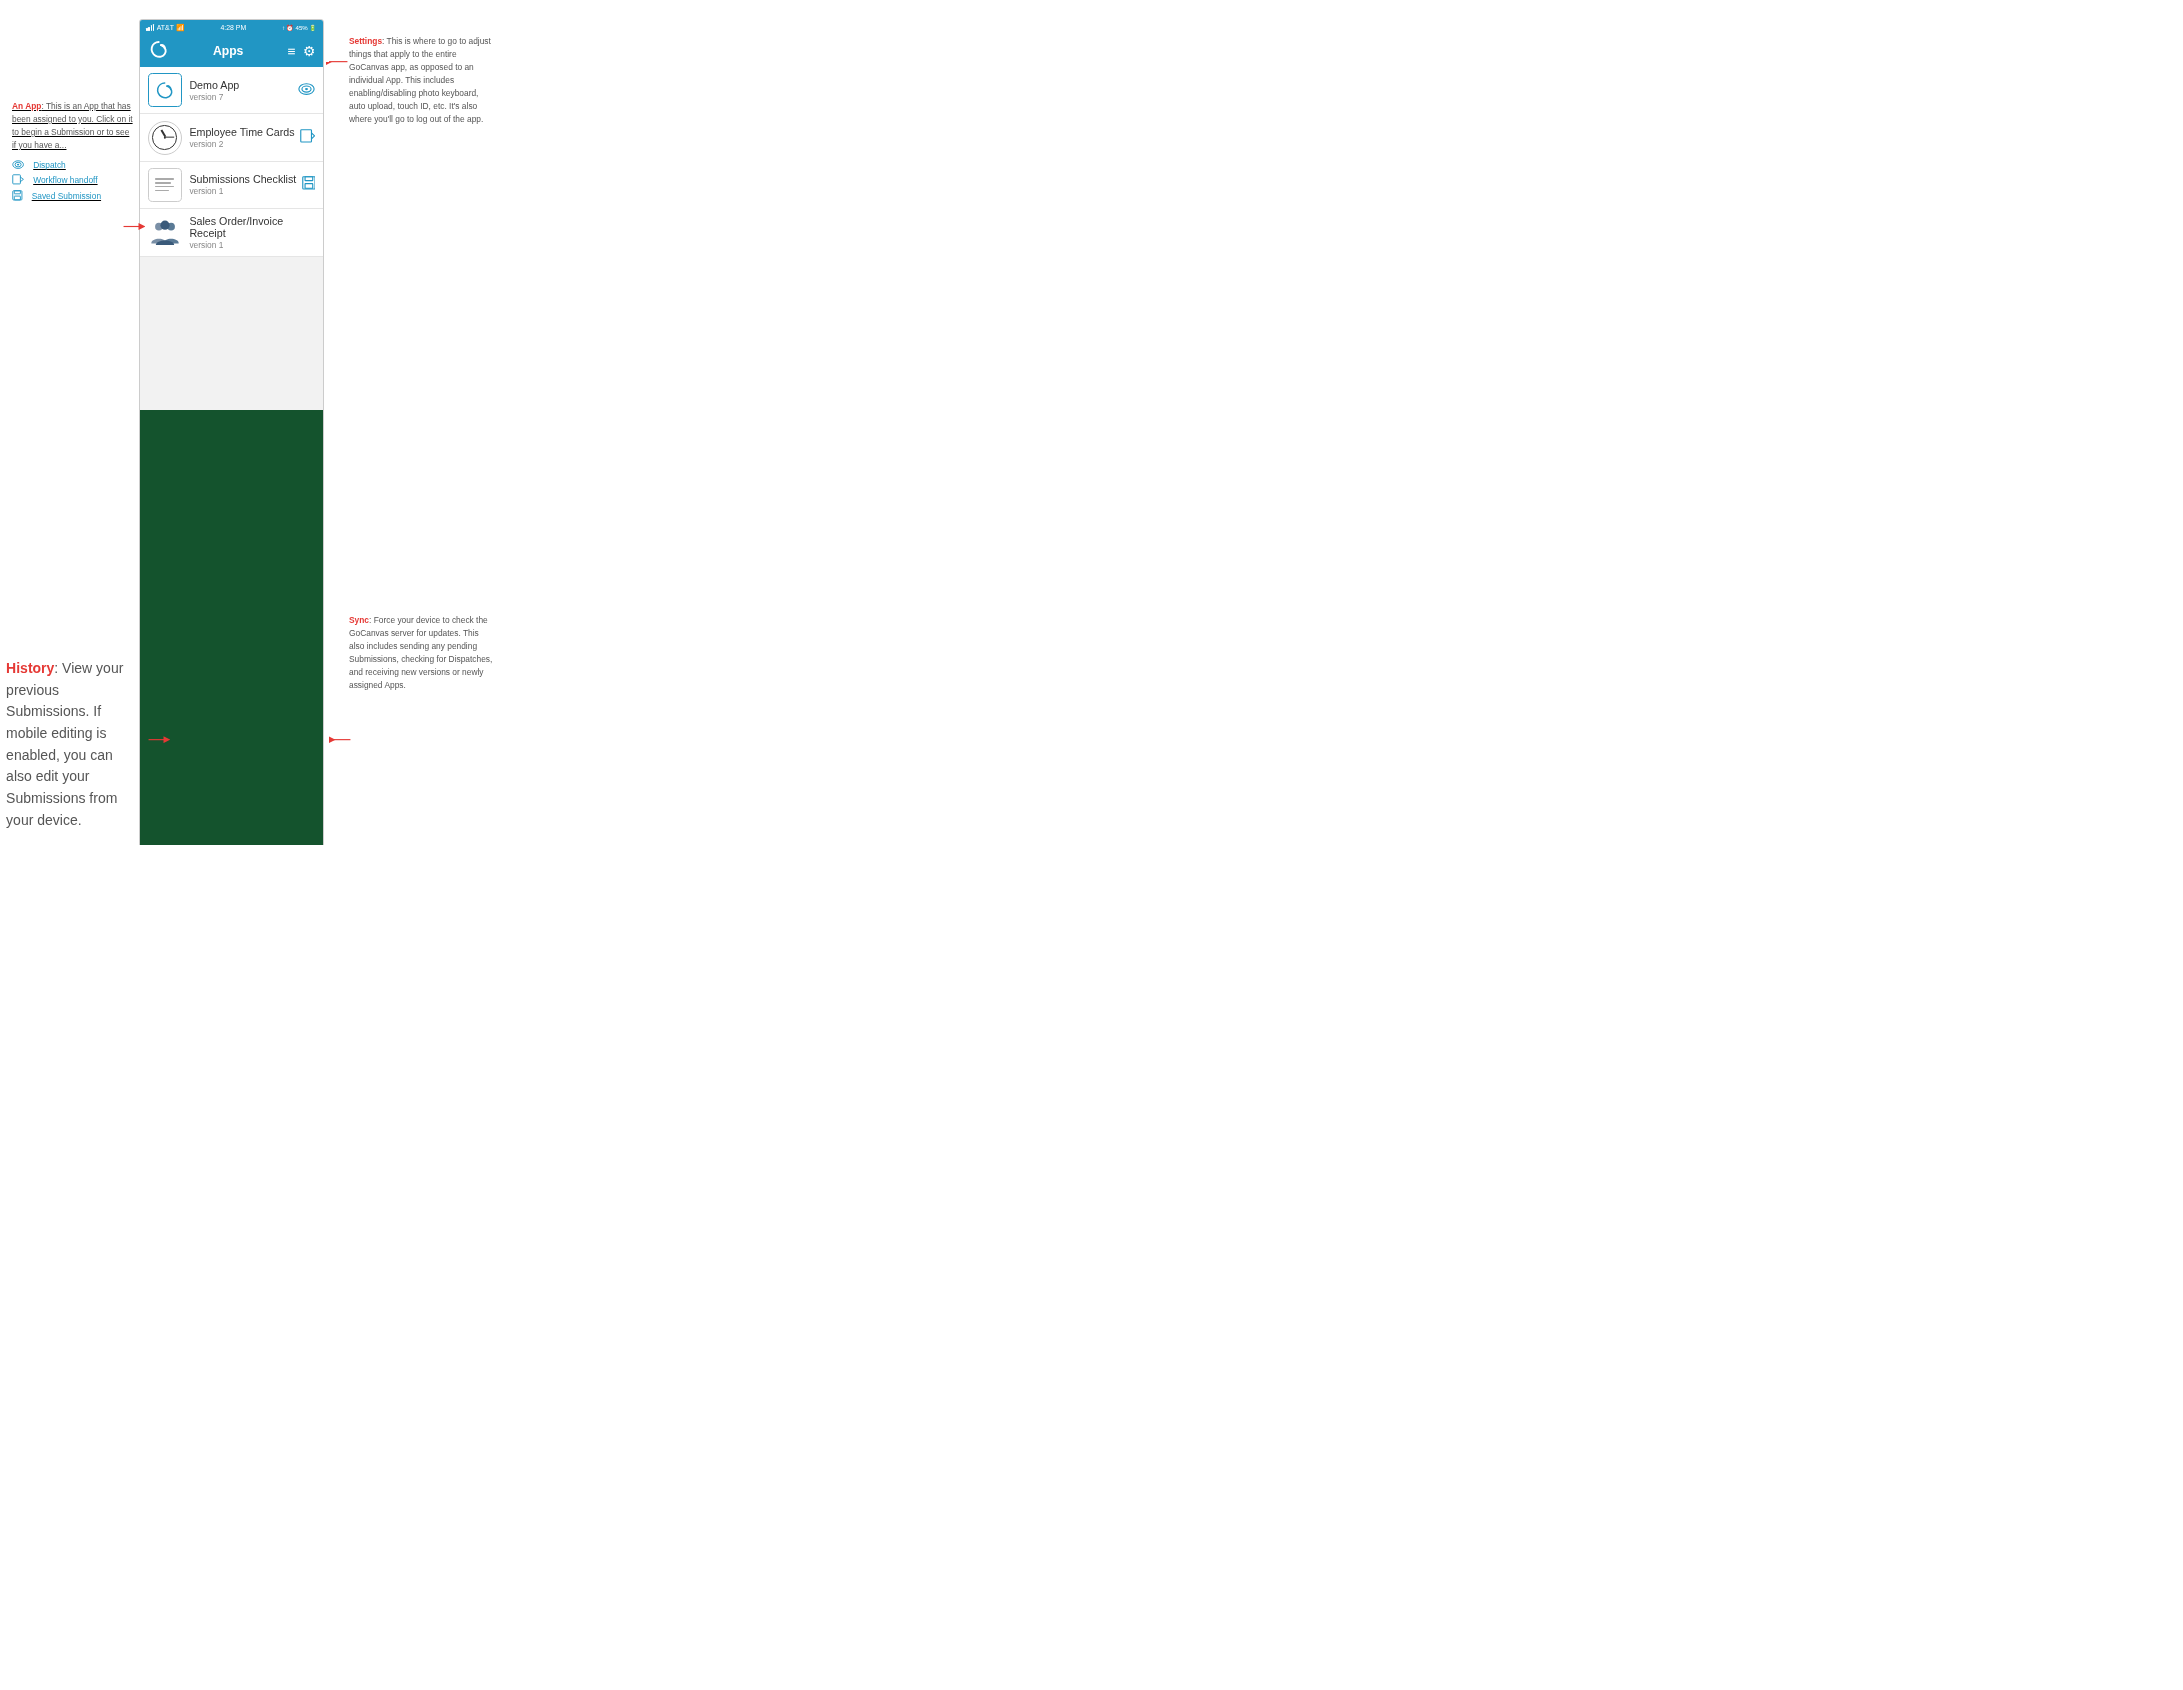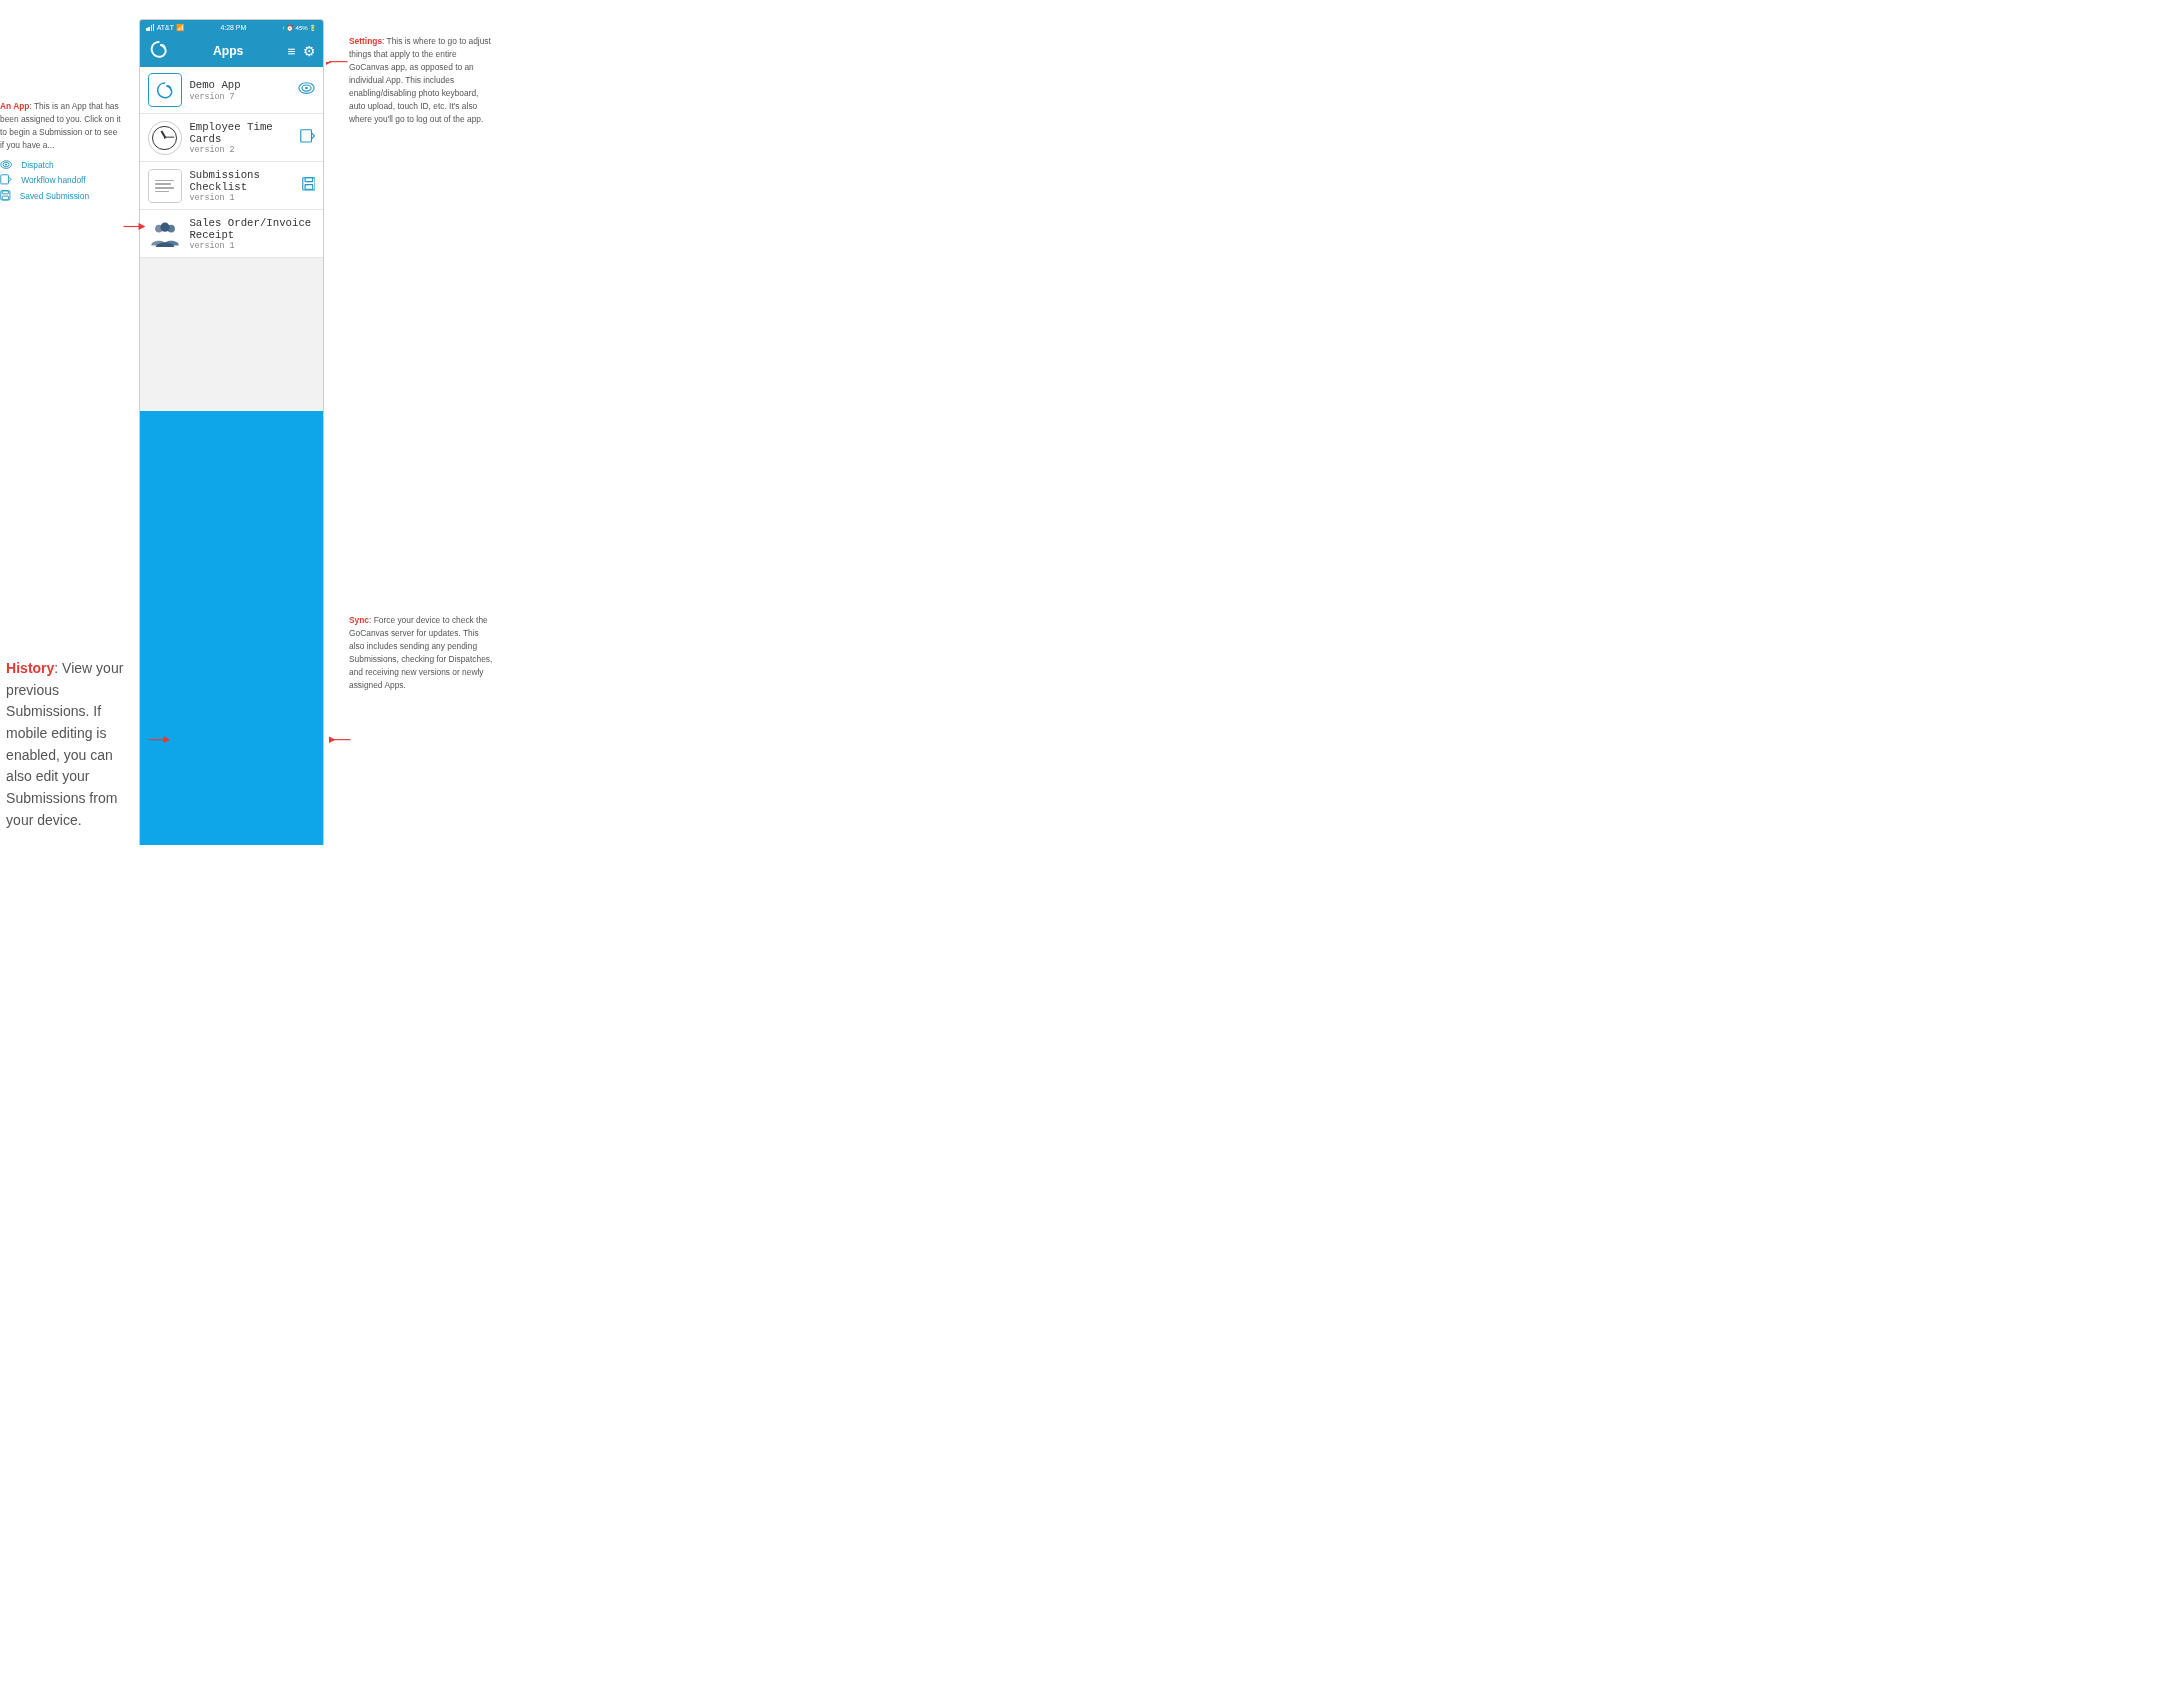--- a/index.html
+++ b/index.html
@@ -88,24 +88,23 @@
       gap: 7.7px;
     }
 
     .nav-icon {
       color: white;
       font-size: 13.8px;
     }
 
     
     .app-list {
-      background: #0ea5e9;
+      background: #14532d;
       flex: 1;
       overflow-y: auto;
-      font-family: Liberation Mono, monospace;
     }
 
     .app-item {
       display: flex;
       align-items: center;
       padding: 6.1px 7.7px;
       border-bottom: 0.8px solid #e5e5e5;
       background: white;
       min-height: 46px;
       cursor: pointer;
@@ -248,22 +247,23 @@
       border-radius: 0.8px;
       width: 18.4px;
     }
     .checklist-line:first-child { width: 18.4px; }
     .checklist-line:nth-child(2) { width: 15.3px; }
     .checklist-line:nth-child(3) { width: 18.4px; }
     .checklist-line:nth-child(4) { width: 13.8px; }
 
     .left-annotations {
       position: absolute;
-      left: 0;
+      left: 12px;
       top: 100px;
+      text-decoration: underline;
     }
 
     .left-annotations .app-description {
       font-size: 8.4px;
       line-height: 1.55;
       color: #555;
       max-width: 121px;
     }
 
     .left-annotations .app-description strong {

